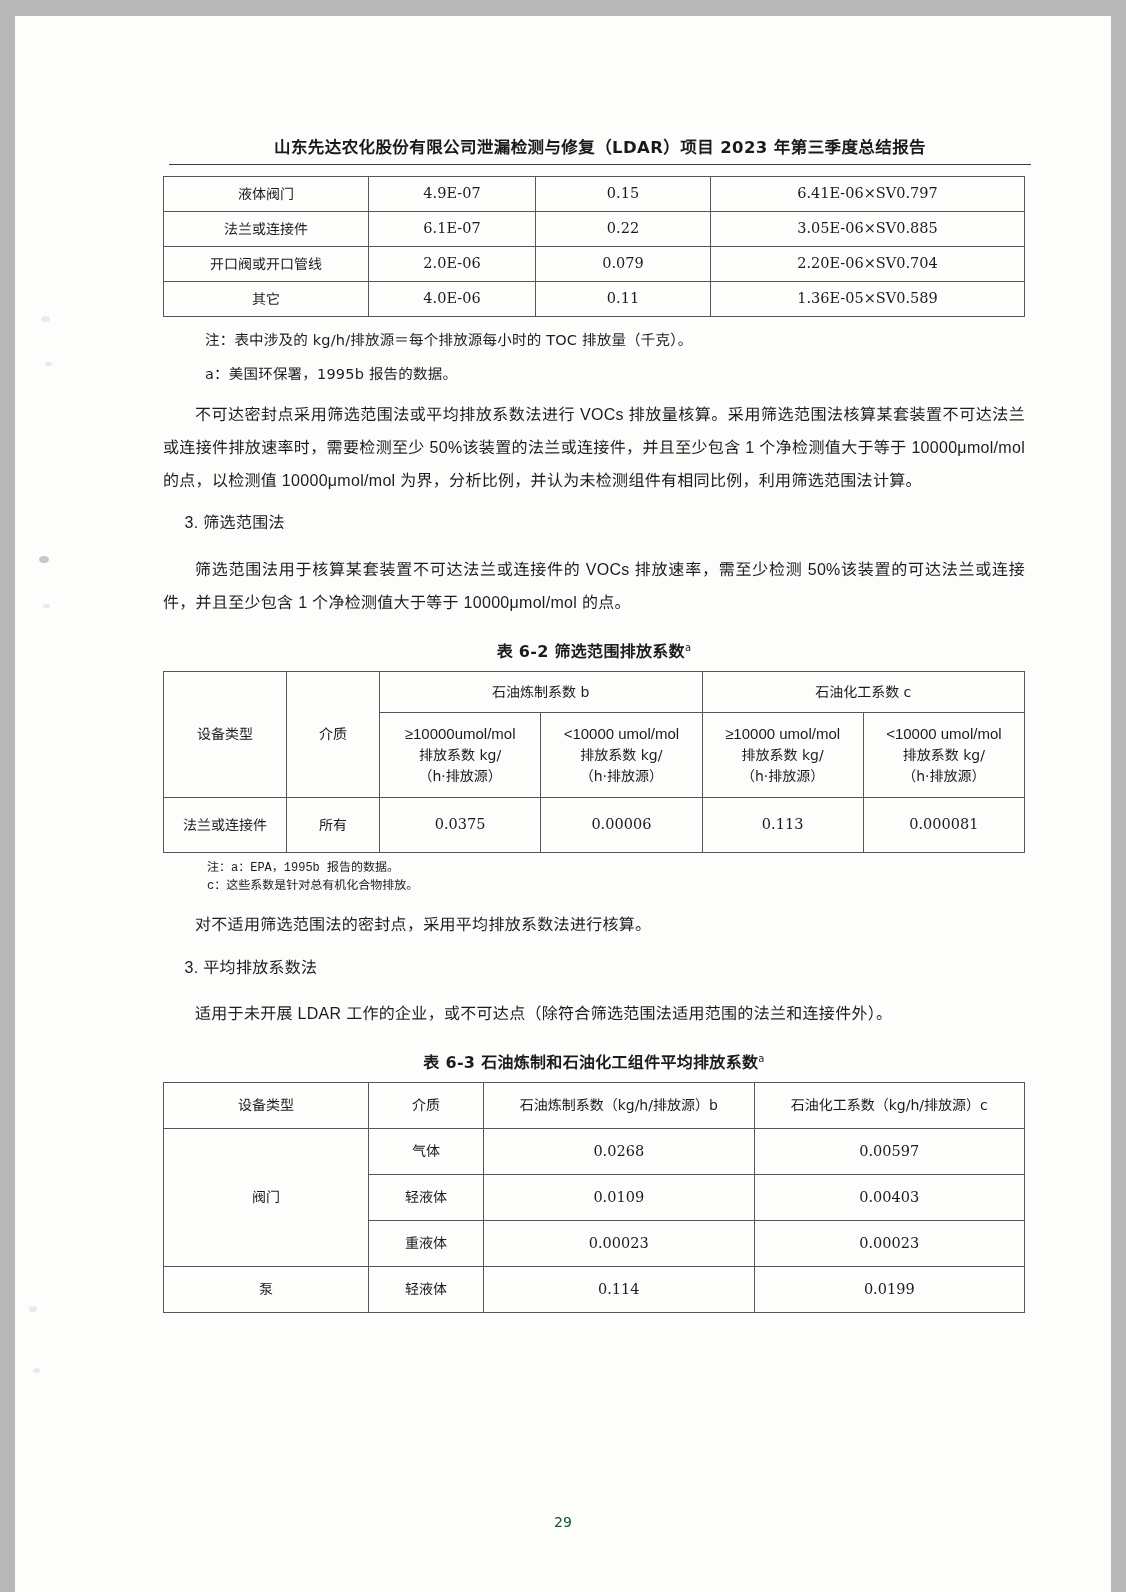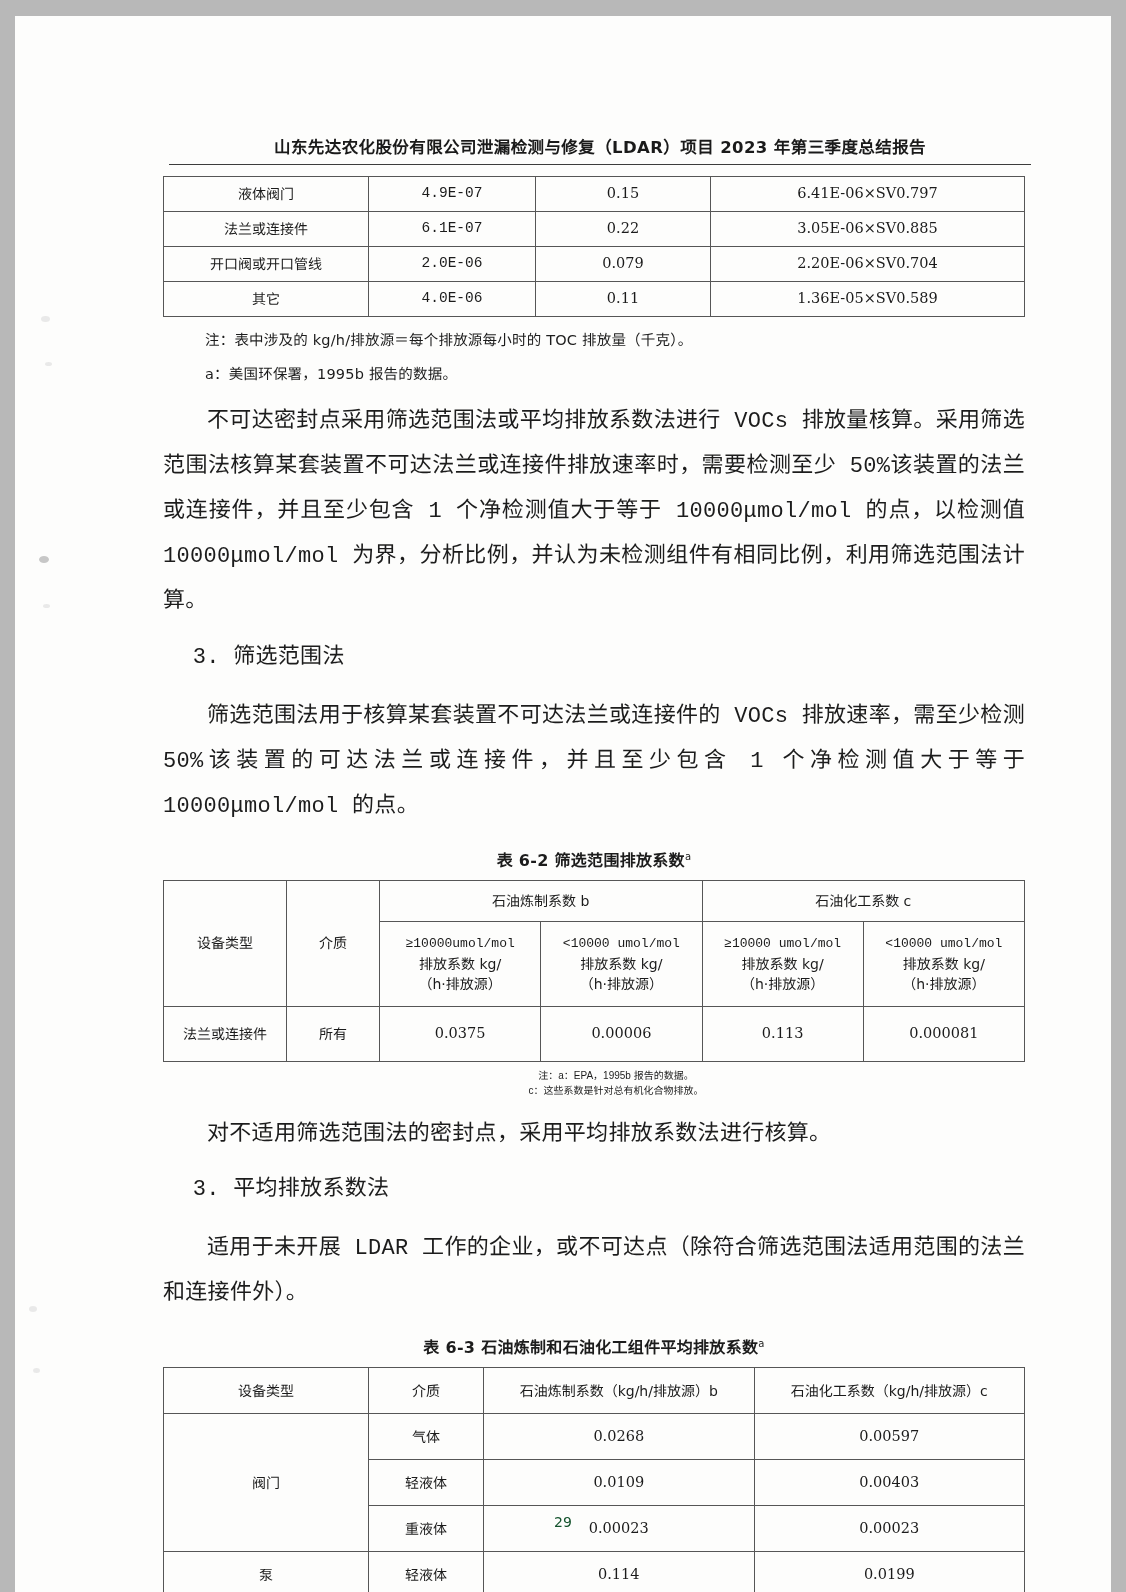--- a/index.html
+++ b/index.html
@@ -56,36 +56,36 @@
   table.doc-table th {
     border: 1px solid #565656;
     text-align: center;
     vertical-align: middle;
     font-weight: normal;
     padding: 4px 2px;
     line-height: 1.32;
   }
   table.t61 td { height: 26px; }
   table.t61 td.c-name { width: 200px; }
-  table.t61 td.c-a    { width: 162px; font-family: Liberation Mono, monospace; }
+  table.t61 td.c-a    { width: 162px; }
   table.t61 td.c-b    { width: 170px; }
   .cjk { font-family: "DejaVu Sans", "Liberation Sans", sans-serif; font-size: 14px; }
   .num { font-family: "DejaVu Serif", "Liberation Serif", serif; font-size: 14.5px; }
 
   
   .note {
     font-family: "DejaVu Sans", "Liberation Sans", sans-serif;
     font-size: 14.5px;
     line-height: 1.45;
     margin: 13px 0 0 42px;
     letter-spacing: .2px;
   }
   .para {
-    font-family: Liberation Mono, monospace;
-    font-size: 22px;
+    font-family: Liberation Sans, sans-serif;
+    font-size: 16px;
     line-height: 2.05;
     text-align: justify;
     text-justify: inter-ideograph;
     margin: 14px 0 0 0;
     letter-spacing: .3px;
   }
   .para.indent { text-indent: 2em; }
   .para.sub { text-indent: 1.35em; margin-top: 10px; }
   .caption {
     font-family: "DejaVu Sans", "Liberation Sans", sans-serif;
@@ -98,34 +98,33 @@
   .caption sup { font-size: 10px; font-weight: normal; }
 
   
   table.t62 { font-size: 13.5px; }
   table.t62 td { padding: 3px 2px; }
   table.t62 .col-type { width: 118px; }
   table.t62 .col-med  { width: 88px; }
   table.t62 .hcat     { height: 34px; }
   table.t62 .hsub     { height: 78px; line-height: 1.45; }
   table.t62 .datarow td { height: 48px; }
-  table.t62 .unit { font-family: Liberation Mono, monospace; font-size: 13px; }
+  table.t62 .unit { font-family: Liberation Sans, sans-serif; font-size: 15px; }
 
   
   table.t63 { font-size: 14.5px; }
   table.t63 td { height: 37px; }
   table.t63 .col-type { width: 200px; }
   table.t63 .col-med  { width: 110px; }
 
   .notes-block {
-    font-family: Liberation Sans, sans-serif;
-    font-size: 10px;
+    font-family: Liberation Mono, monospace;
+    font-size: 12px;
     line-height: 1.5;
     margin: 6px 0 0 44px;
-    text-align: center;
   }
   .notes-block div { white-space: nowrap; }
 
   .page-number {
     position: absolute;
     left: 0;
     right: 0;
     top: 1498px;
     text-align: center;
     font-family: "DejaVu Sans", "Liberation Sans", sans-serif;

